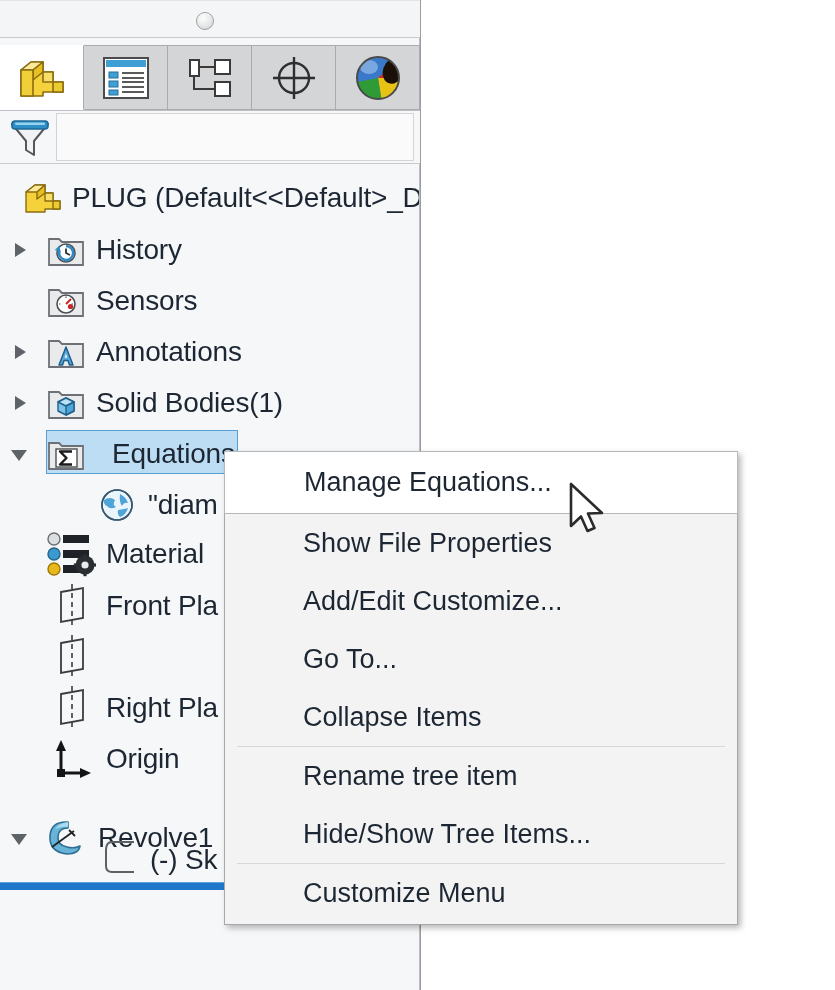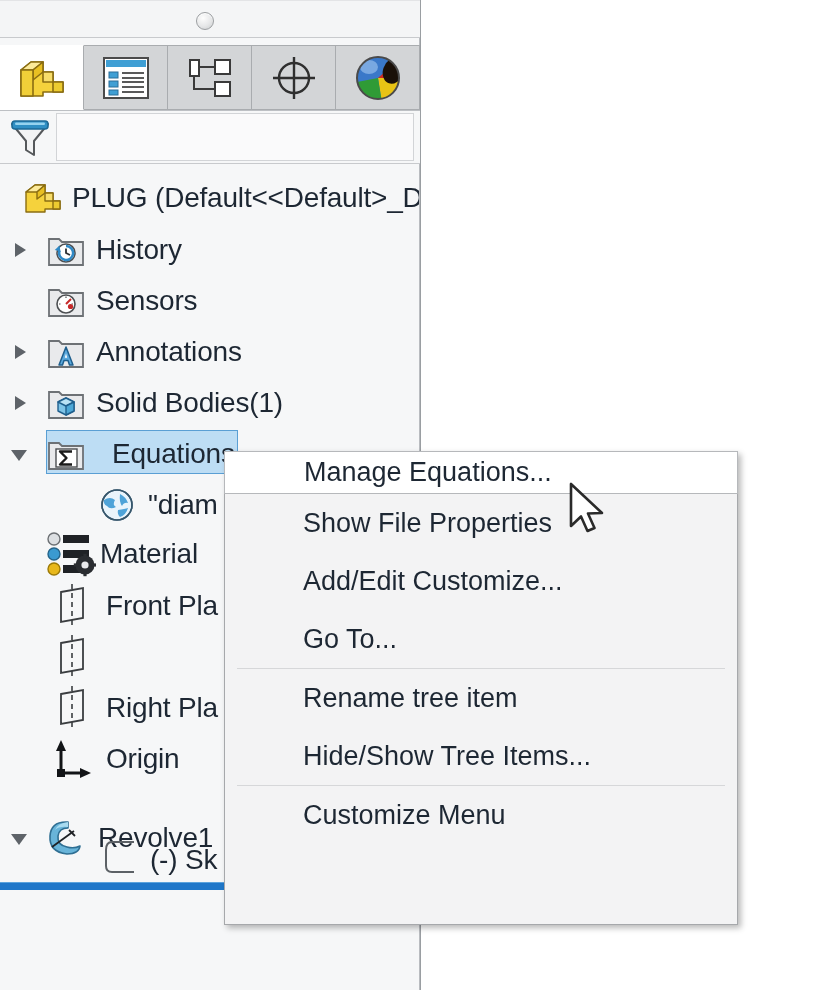--- a/index.html
+++ b/index.html
@@ -148,21 +148,21 @@
     padding-left:78px;
     font-size:27px;
     color:#1d2733;
     box-sizing:border-box;
     font-family:"Liberation Sans", sans-serif;
   }
   .mi.hl{
     background:#ffffff;
     border:1px solid #b6b8bb;
     margin:-1px -1px 0 -1px;
-    height:43px;
+    height:63px;
     padding-left:79px;
   }
   .sep{
     height:1px;background:#d6d7d9;margin:0 12px;
   }
 
   
   #cursor{position:absolute;left:568px;top:482px;width:46px;height:58px;}
 </style>
 </head>
@@ -365,21 +365,21 @@
           <circle cx="9" cy="9" r="9.5" fill="#2a2d31"></circle>
           <circle cx="9" cy="9" r="3.6" fill="#e9eaec"></circle>
           <g fill="#2a2d31">
             <rect x="7.4" y="-2.2" width="3.2" height="5"></rect>
               <rect x="7.4" y="15.2" width="3.2" height="5"></rect>
             <rect x="-2.2" y="7.4" width="5" height="3.2"></rect>
               <rect x="15.2" y="7.4" width="5" height="3.2"></rect>
           </g>
         </g>
       </svg>
-      <span class="label" style="margin-left:4px">Material </span>
+      <span class="label" style="margin-left:10px">Material </span>
     </div>
 
     <div class="row" style="top:418px;padding-left:52px">
       <svg class="ico" width="40" height="44" viewBox="0 0 40 44">
         <path d="M9 8 L31 4 L31 34 L9 38 Z" fill="none" stroke="#3a3d40" stroke-width="1.8"></path>
         <line x1="20" y1="0" x2="20" y2="44" stroke="#3a3d40" stroke-width="1.6" stroke-dasharray="5,4"></line>
       </svg>
       <span class="label" style="margin-left:14px">Front Pla</span>
     </div>
 
@@ -429,20 +429,21 @@
 
     <div id="rollback" style="top:717px"></div>
   </div>
 </div>
 
 <div id="menu">
   <div class="mi hl">Manage Equations...</div>
   <div class="mi">Show File Properties</div>
   <div class="mi">Add/Edit Customize...</div>
   <div class="mi">Go To...</div>
+  <div class="mi">Collapse Items</div>
   <div class="sep"></div>
   <div class="mi">Rename tree item</div>
   <div class="mi">Hide/Show Tree Items...</div>
   <div class="sep"></div>
   <div class="mi">Customize Menu</div>
 </div>
 
 <svg id="cursor" viewBox="0 0 46 58">
   <path d="M3 2 L3 44 L13 34.5 L19.5 49 L26.5 46 L20 31.5 L34 31 Z" fill="#ffffff" stroke="#2a2a2a" stroke-width="2.6" stroke-linejoin="round"></path>
 </svg>

